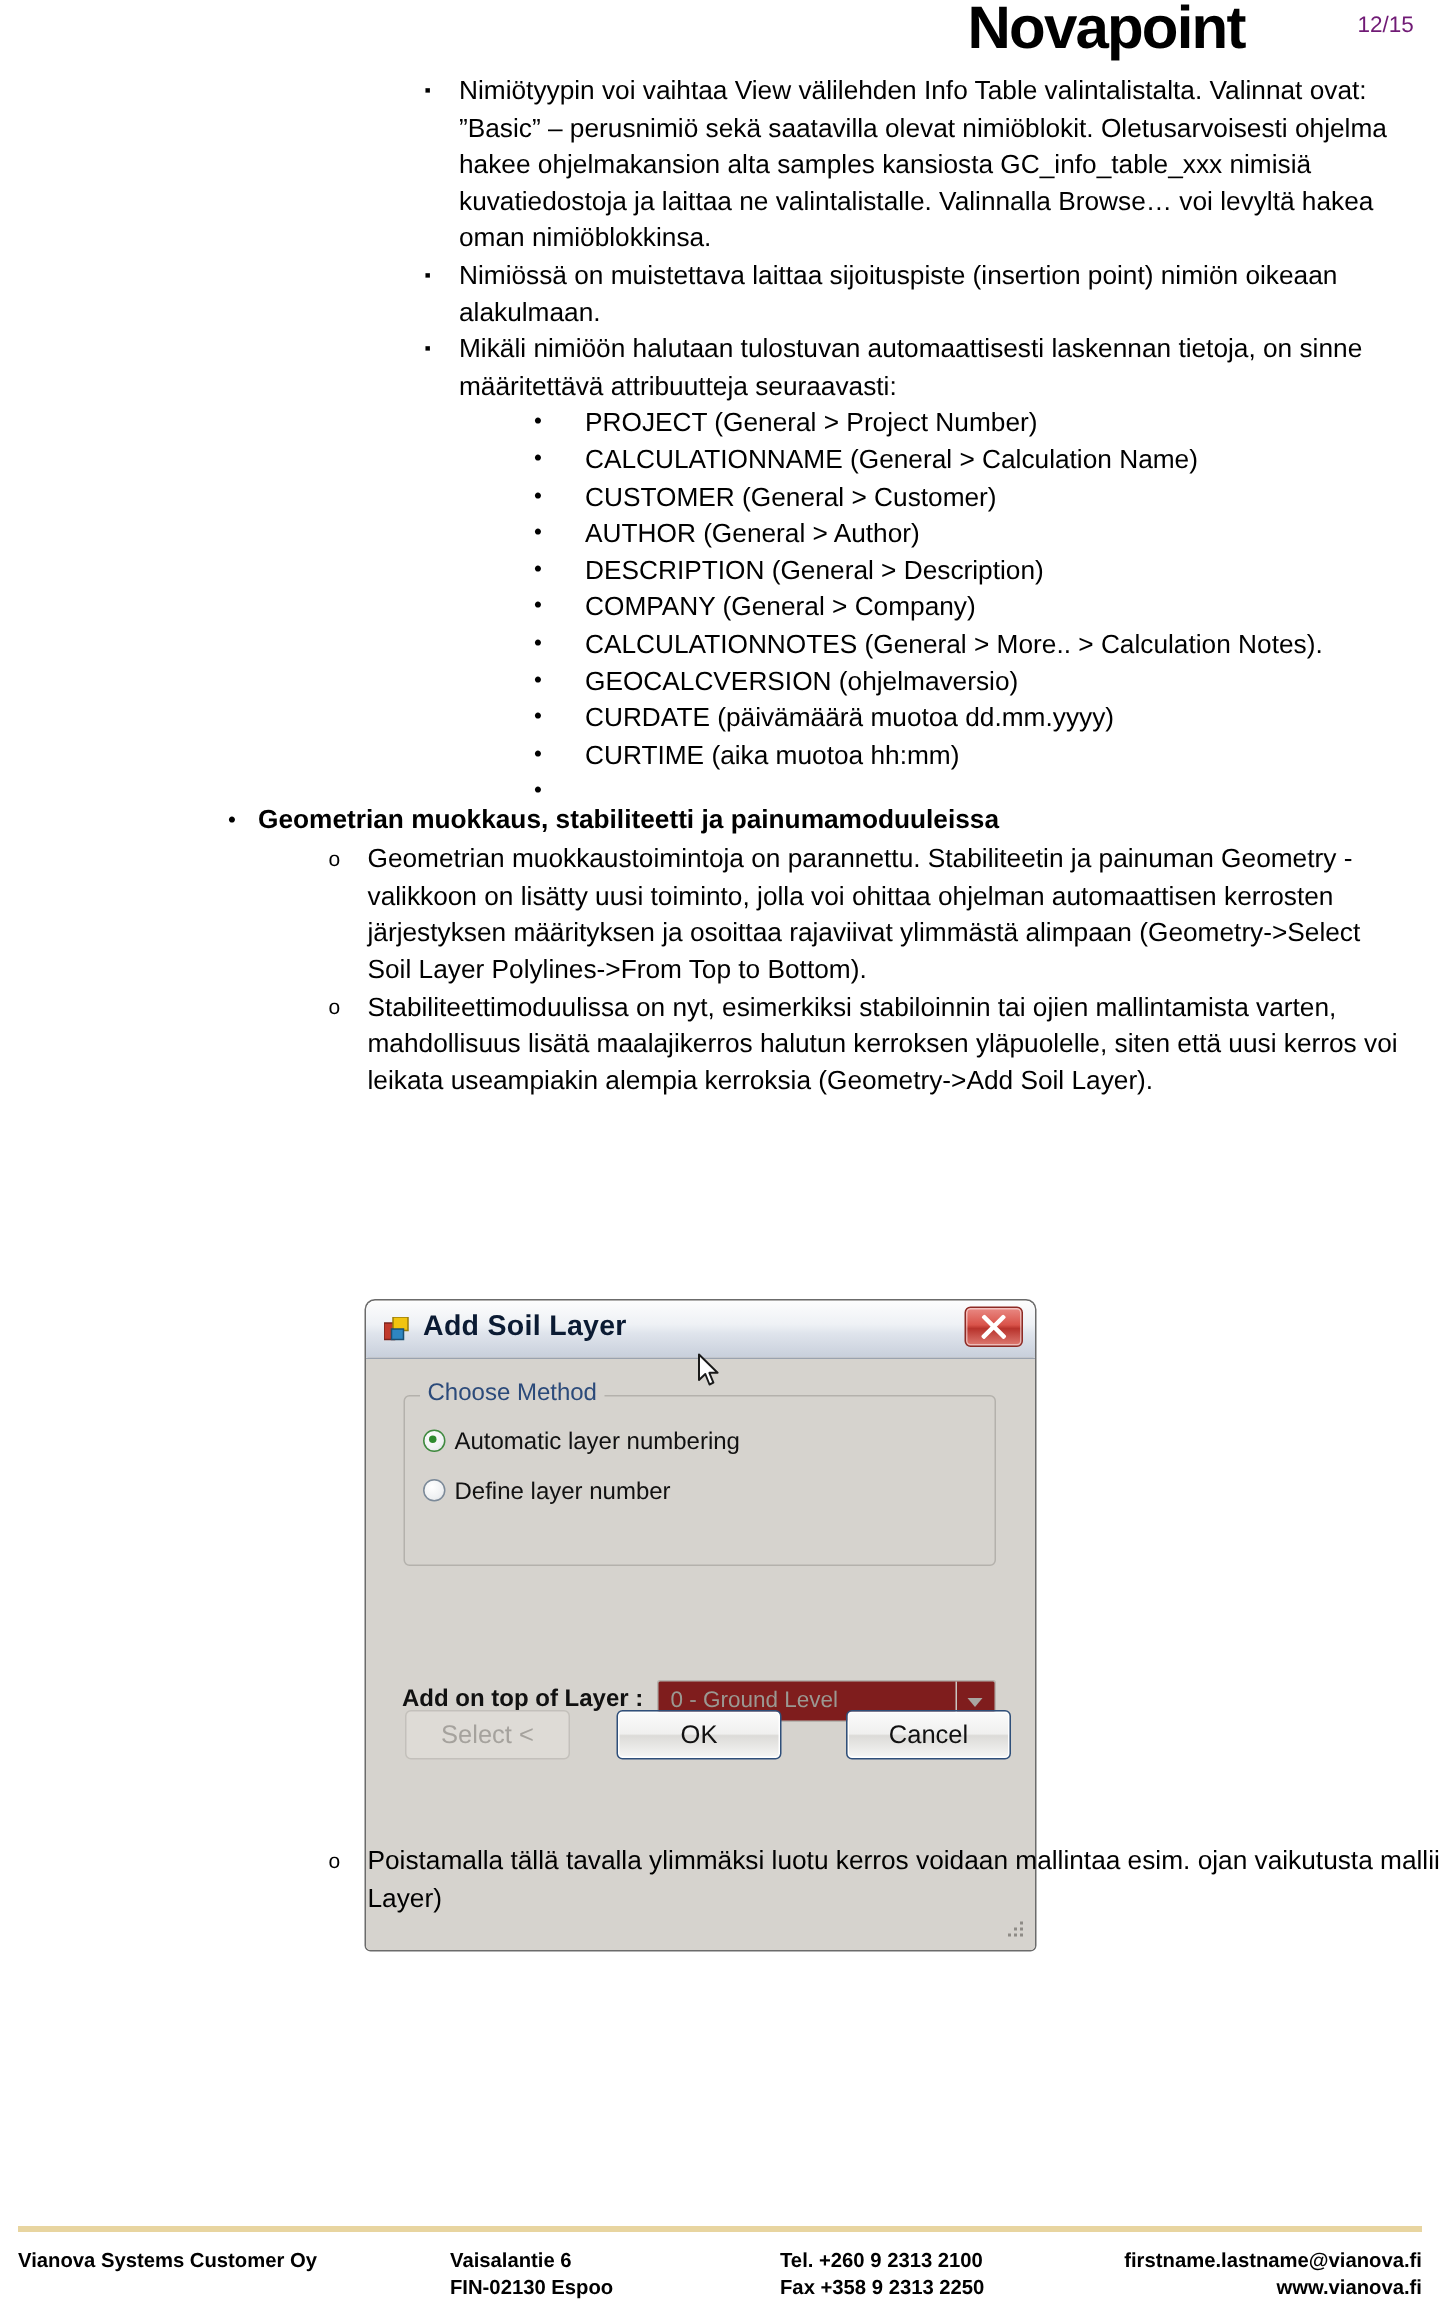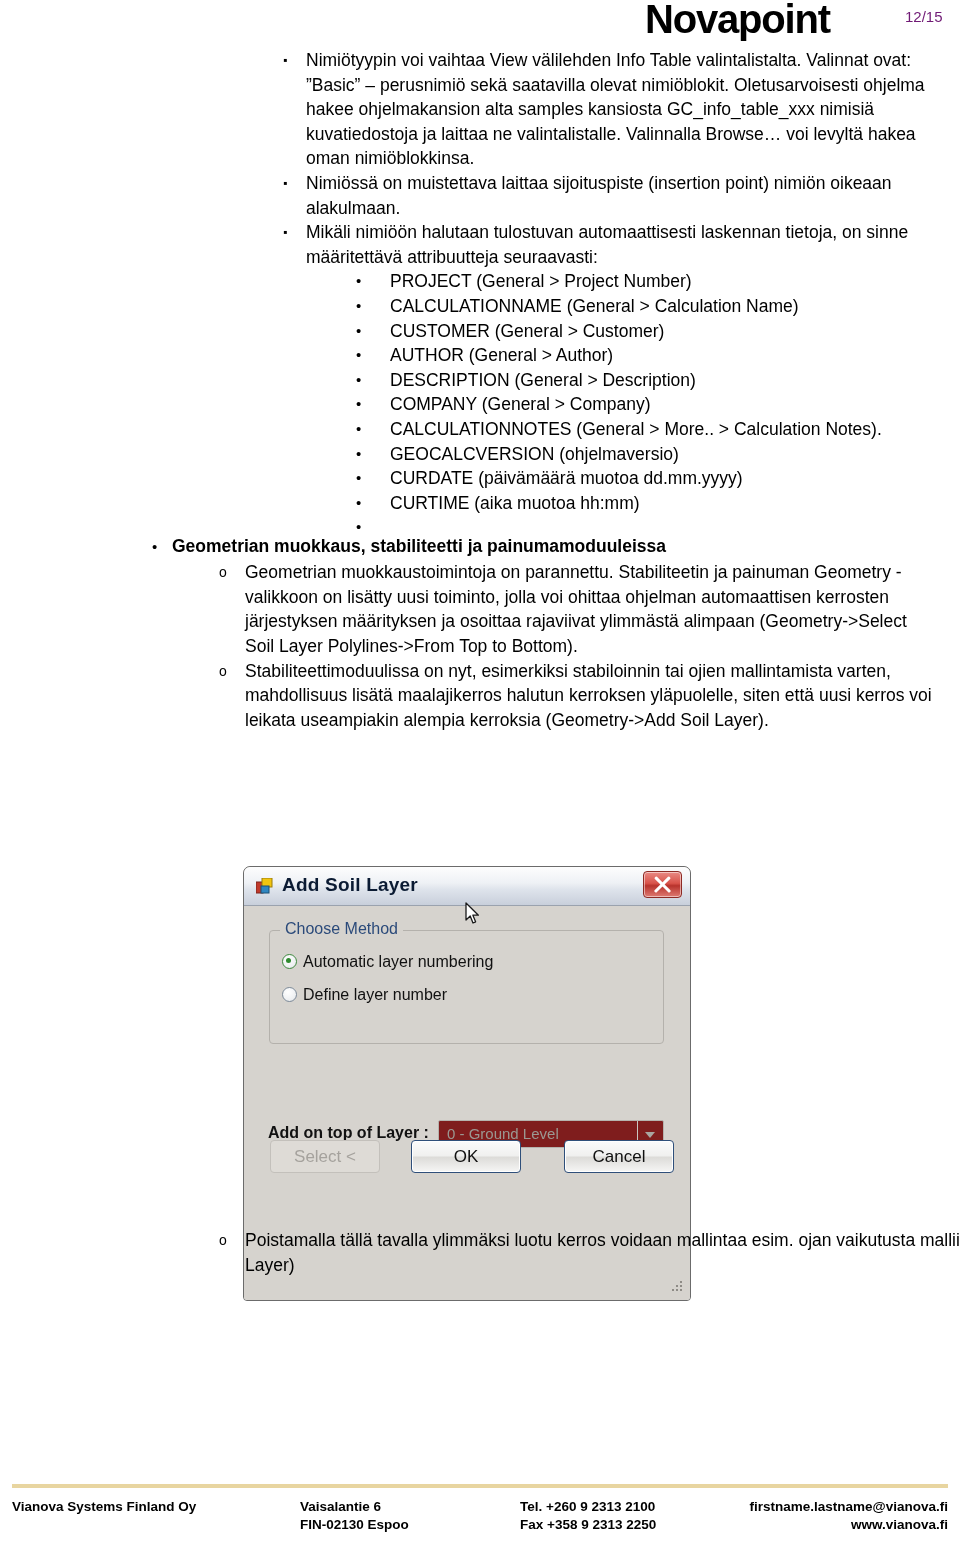--- a/index.html
+++ b/index.html
@@ -521,21 +521,21 @@
 </div>
 
 <div class="lvl-o" style="position:absolute; top:1228px; left:0; width:960px;">
   <span class="bul">o</span>
   <span>Poistamalla tällä tavalla ylimmäksi luotu kerros voidaan mallintaa esim. ojan vaikutusta malliin (Geometry-&gt; Remove Soil Layer)</span>
 </div>
 
 <div class="footer-rule"></div>
 <div class="footer">
   <div class="col fc1">
-    <div>Vianova Systems Finland Oy</div>
+    <div>Vianova Systems Customer Oy</div>
   </div>
   <div class="col fc2">
     <div>Vaisalantie 6</div>
     <div>FIN-02130 Espoo</div>
   </div>
   <div class="col fc3">
     <div>Tel. +260 9 2313 2100</div>
     <div>Fax +358 9 2313 2250</div>
   </div>
   <div class="col fc4">

